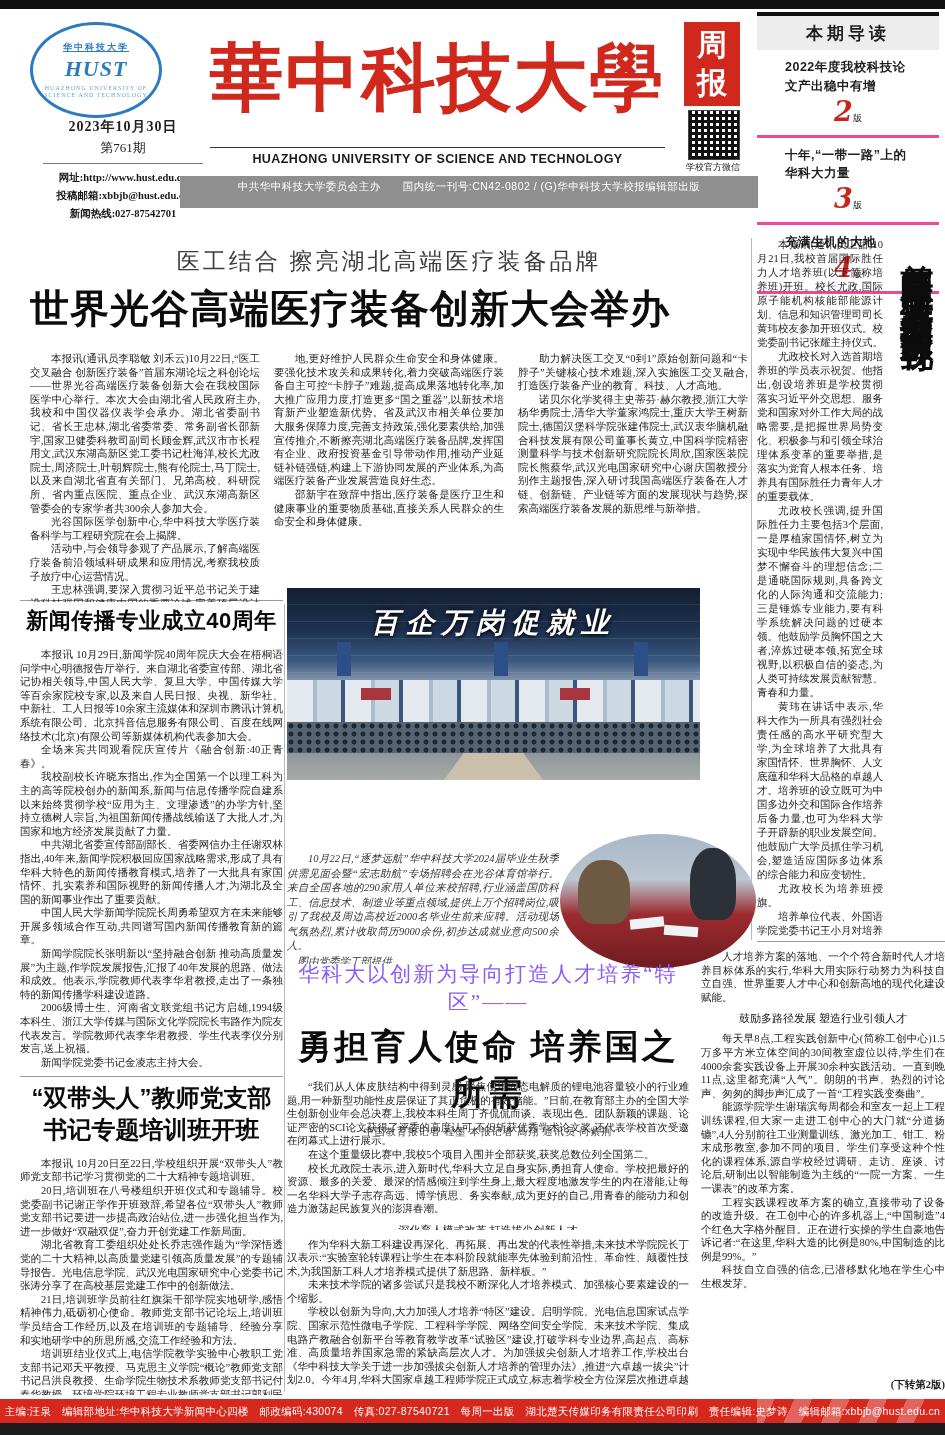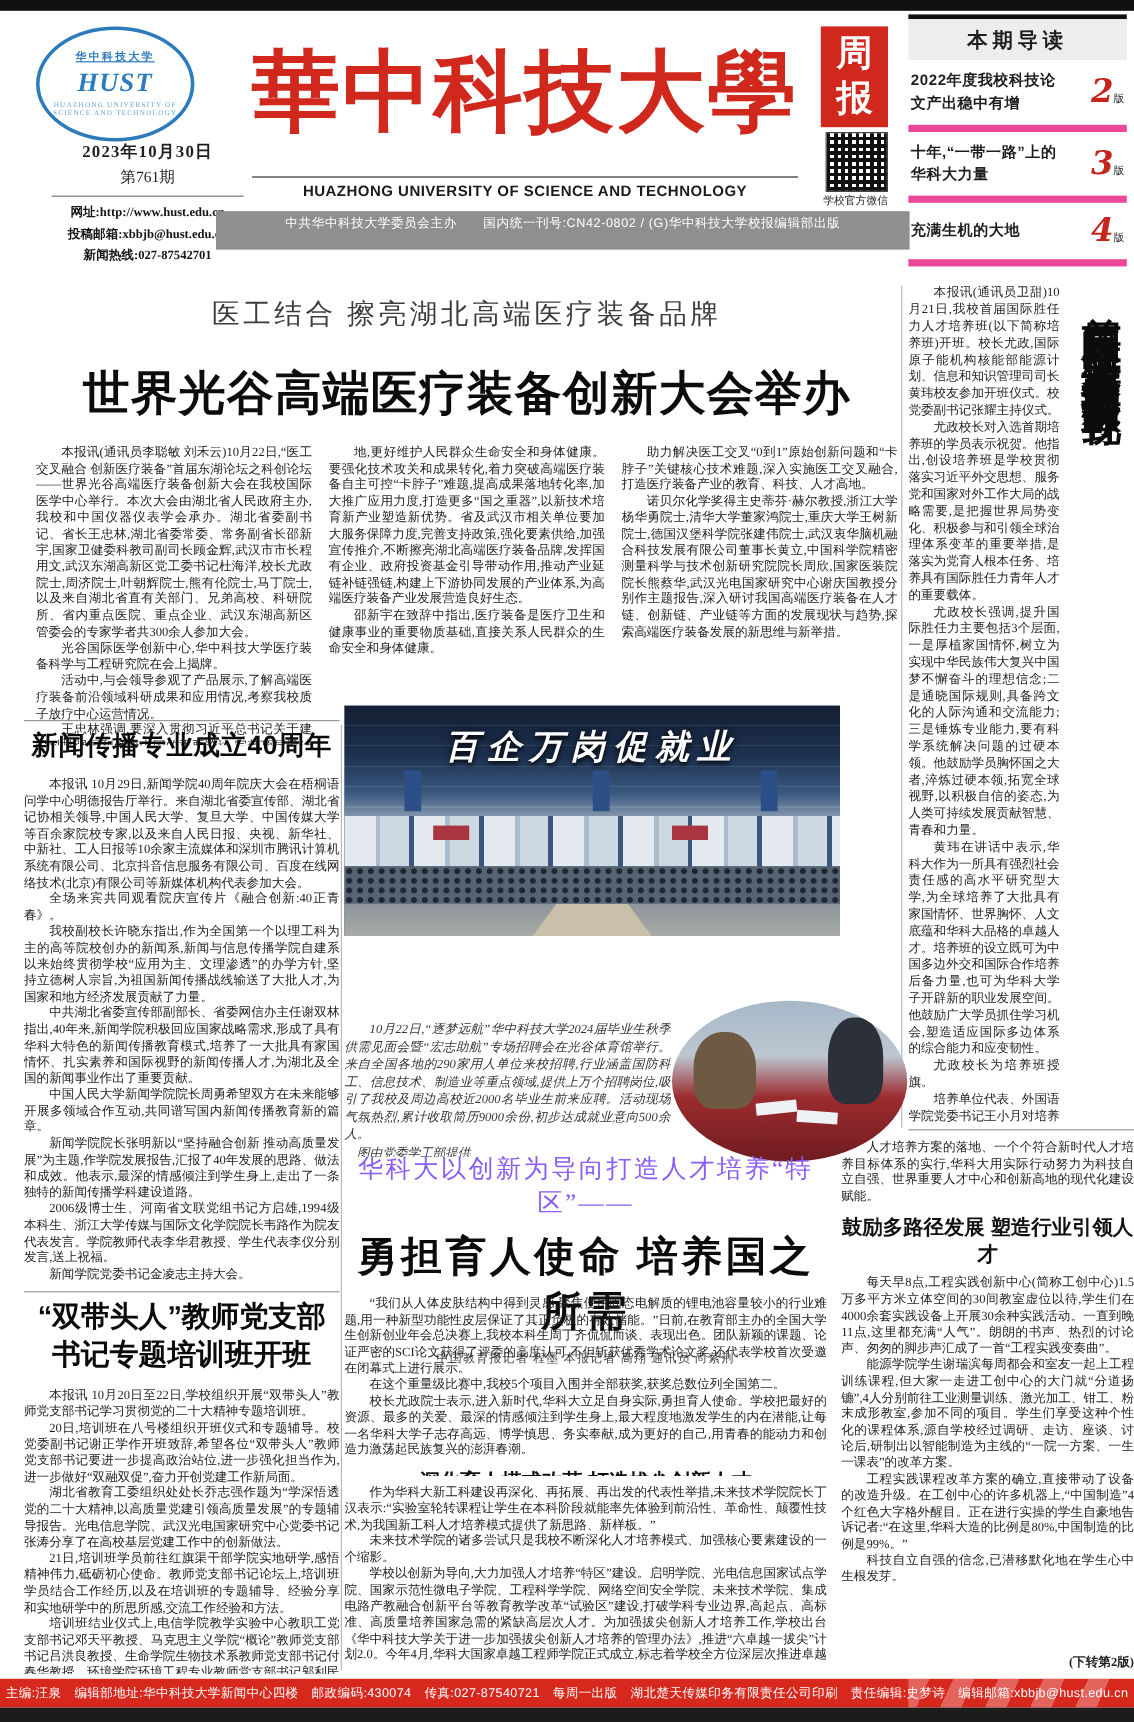--- a/index.html
+++ b/index.html
@@ -37,42 +37,42 @@
         repeating-linear-gradient(0deg,#111 0 3px,transparent 3px 6px),
         repeating-linear-gradient(90deg,#111 0 3px,#fff 3px 6px);}
   .qr-caption{position:absolute;left:680px;top:161px;width:66px;text-align:center;font-size:9px;color:#222;}
 
   .publisher-bar{position:absolute;left:180px;top:176px;width:578px;height:32px;background:#8f8f8f;color:#fff;
         font-size:10.5px;line-height:20px;text-align:center;letter-spacing:0.5px;}
 
   
   .guide{position:absolute;left:757px;top:12px;width:182px;height:216px;border-top:4px solid #111;box-sizing:border-box;}
   .guide-header{background:#ededed;font-size:17px;font-weight:bold;text-align:center;padding:6px 0 5px 0;letter-spacing:4px;}
-  .guide-item{display:flex;align-items:center;justify-content:space-between;border-bottom:6px solid #ec4899;
-        padding:8px 2px;min-height:42px;box-sizing:border-box;}
+  .guide-item{display:flex;align-items:center;justify-content:flex-start;border-bottom:3px solid #ec4899;
+        padding:8px 2px;min-height:42px;box-sizing:border-box;flex-direction:column;}
   .gi-title{font-size:12.5px;font-weight:bold;line-height:1.5;width:126px;letter-spacing:0.5px;}
   .gi-page{white-space:nowrap;}
   .gi-num{font-size:27px;font-style:italic;font-weight:bold;color:#c4261d;font-family:"DejaVu Serif",serif;}
   .gi-ban{font-size:9px;color:#222;}
 
   
   .vline1{position:absolute;left:751px;top:238px;width:1px;height:702px;background:#b8b8b8;}
   .vline2{position:absolute;left:284px;top:604px;width:1px;height:788px;background:#b8b8b8;}
   .hr-left1{position:absolute;left:20px;top:600px;width:263px;height:1px;background:#9a9a9a;}
   .hr-left2{position:absolute;left:20px;top:1076px;width:263px;height:1px;background:#9a9a9a;}
   .hr-right1{position:absolute;left:757px;top:941px;width:188px;height:1px;background:#9a9a9a;}
 
   
   .body-text p{margin:0;text-indent:2em;font-size:10.5px;line-height:13.6px;text-align:justify;color:#222;}
-  .subhead{font-size:17px;font-weight:bold;text-align:center;margin:7px 0 6px 0;color:#111;}
+  .subhead{font-size:11px;font-weight:normal;text-align:center;margin:7px 0 6px 0;color:#111;}
 
   
   .top-story{position:absolute;left:30px;top:240px;width:718px;}
   .ts-kicker{font-size:23px;text-align:center;color:#3d3d3d;letter-spacing:3px;margin-top:6px;}
-  .ts-headline{font-size:39px;font-weight:bold;text-align:center;color:#0c0c0c;letter-spacing:1px;margin-top:24px;}
+  .ts-headline{font-size:39px;font-weight:bold;color:#0c0c0c;letter-spacing:1px;margin-top:5px;}
   .ts-cols{display:flex;gap:14px;margin-top:16px;height:250px;overflow:hidden;}
   .ts-col{flex:1;overflow:hidden;}
 
   
   .news40{position:absolute;left:20px;top:606px;width:263px;}
   .n40-headline{font-size:22px;font-weight:900;text-align:center;color:#0b0b0b;letter-spacing:0.5px;}
   .n40-body{margin-top:12px;height:420px;overflow:hidden;}
 
   
   .photo{position:absolute;left:287px;top:588px;width:413px;height:192px;overflow:hidden;background:#35506e;}
@@ -216,21 +216,21 @@
   </div>
 
   <div class="news40">
     <div class="n40-headline sans">新闻传播专业成立40周年</div>
     <div class="n40-body body-text">
         <p>本报讯 10月29日,新闻学院40周年院庆大会在梧桐语问学中心明德报告厅举行。来自湖北省委宣传部、湖北省记协相关领导,中国人民大学、复旦大学、中国传媒大学等百余家院校专家,以及来自人民日报、央视、新华社、中新社、工人日报等10余家主流媒体和深圳市腾讯计算机系统有限公司、北京抖音信息服务有限公司、百度在线网络技术(北京)有限公司等新媒体机构代表参加大会。</p>
         <p>全场来宾共同观看院庆宣传片《融合创新:40正青春》。</p>
         <p>我校副校长许晓东指出,作为全国第一个以理工科为主的高等院校创办的新闻系,新闻与信息传播学院自建系以来始终贯彻学校“应用为主、文理渗透”的办学方针,坚持立德树人宗旨,为祖国新闻传播战线输送了大批人才,为国家和地方经济发展贡献了力量。</p>
         <p>中共湖北省委宣传部副部长、省委网信办主任谢双林指出,40年来,新闻学院积极回应国家战略需求,形成了具有华科大特色的新闻传播教育模式,培养了一大批具有家国情怀、扎实素养和国际视野的新闻传播人才,为湖北及全国的新闻事业作出了重要贡献。</p>
         <p>中国人民大学新闻学院院长周勇希望双方在未来能够开展多领域合作互动,共同谱写国内新闻传播教育新的篇章。</p>
-        <p>新闻学院院长张明新以“坚持融合创新 推动高质量发展”为主题,作学院发展报告,汇报了40年发展的思路、做法和成效。他表示,最深的情感倾注到学生身上,走出了一条独特的新闻传播学科建设道路。</p>
+        <p>新闻学院院长张明新以“坚持融合创新 推动高质量发展”为主题,作学院发展报告,汇报了40年发展的思路、做法和成效。他表示,学院教师代表李华君教授,走出了一条独特的新闻传播学科建设道路。</p>
         <p>2006级博士生、河南省文联党组书记方启雄,1994级本科生、浙江大学传媒与国际文化学院院长韦路作为院友代表发言。学院教师代表李华君教授、学生代表李仪分别发言,送上祝福。</p>
         <p>新闻学院党委书记金凌志主持大会。</p>
       </div>
   </div>
 
   <div class="photo">
     <div class="ph-ceiling"></div>
     <div class="ph-truss"></div>
     <div class="ph-hang1"></div>
     <div class="ph-hang2"></div>

